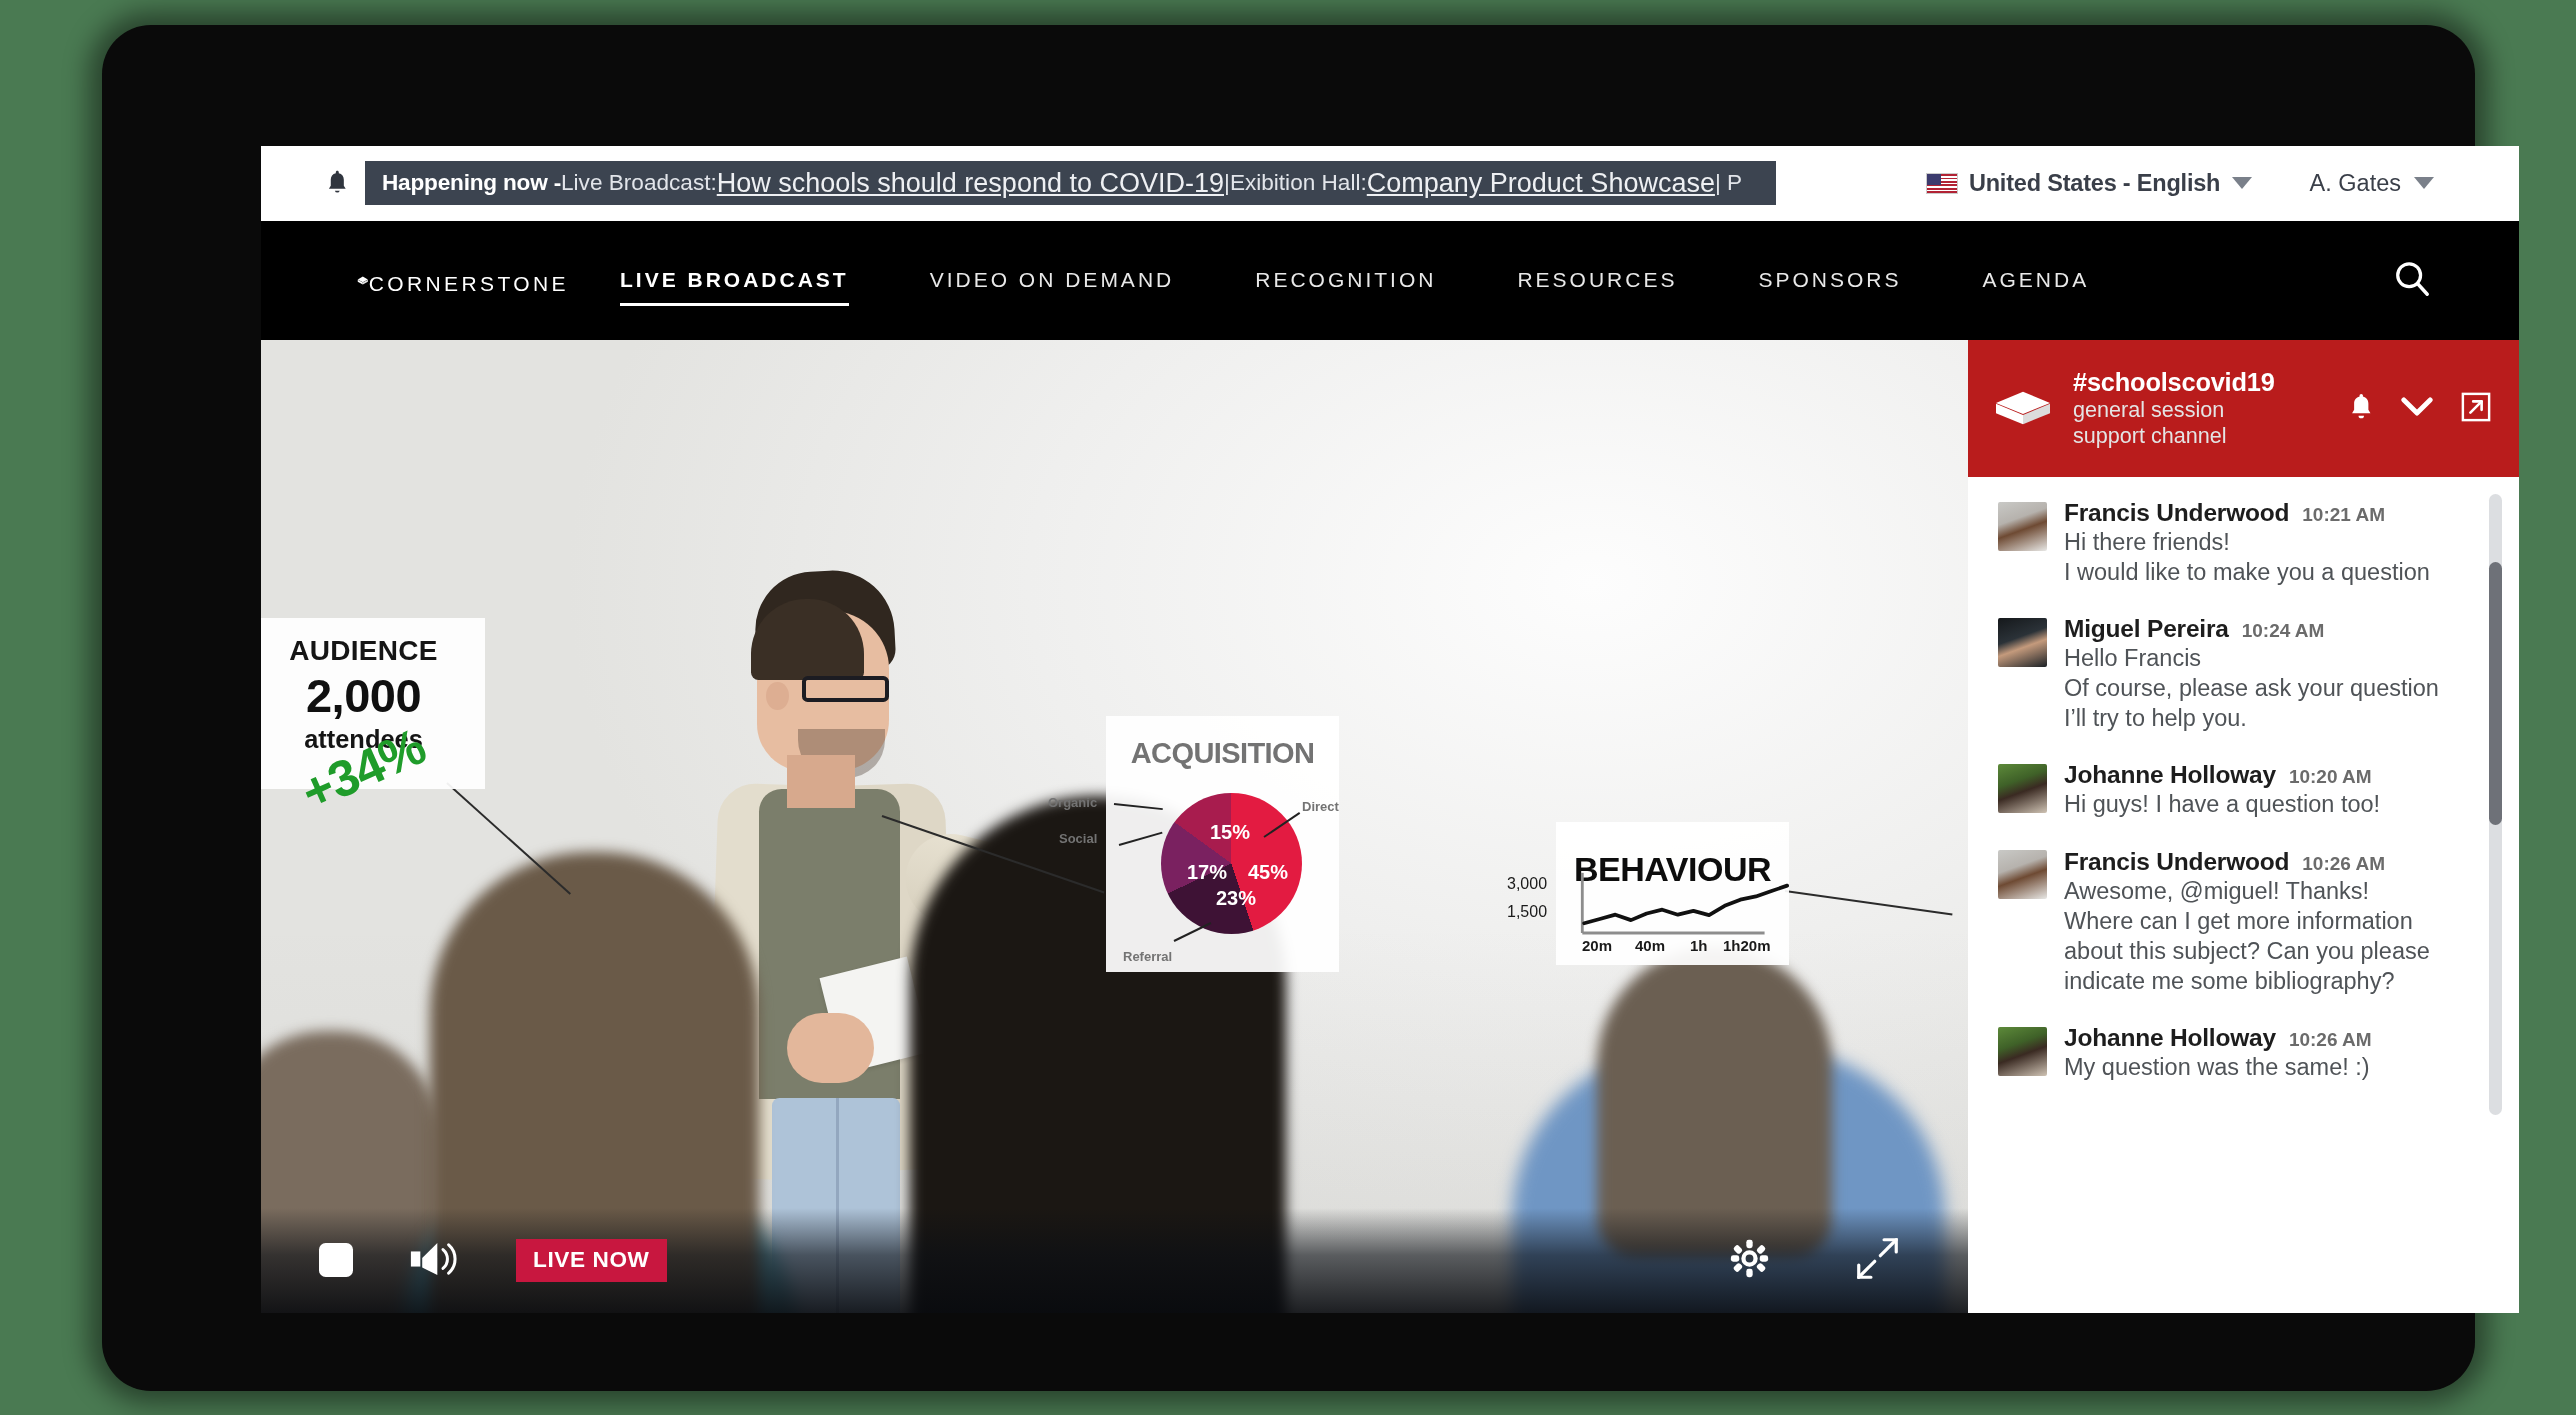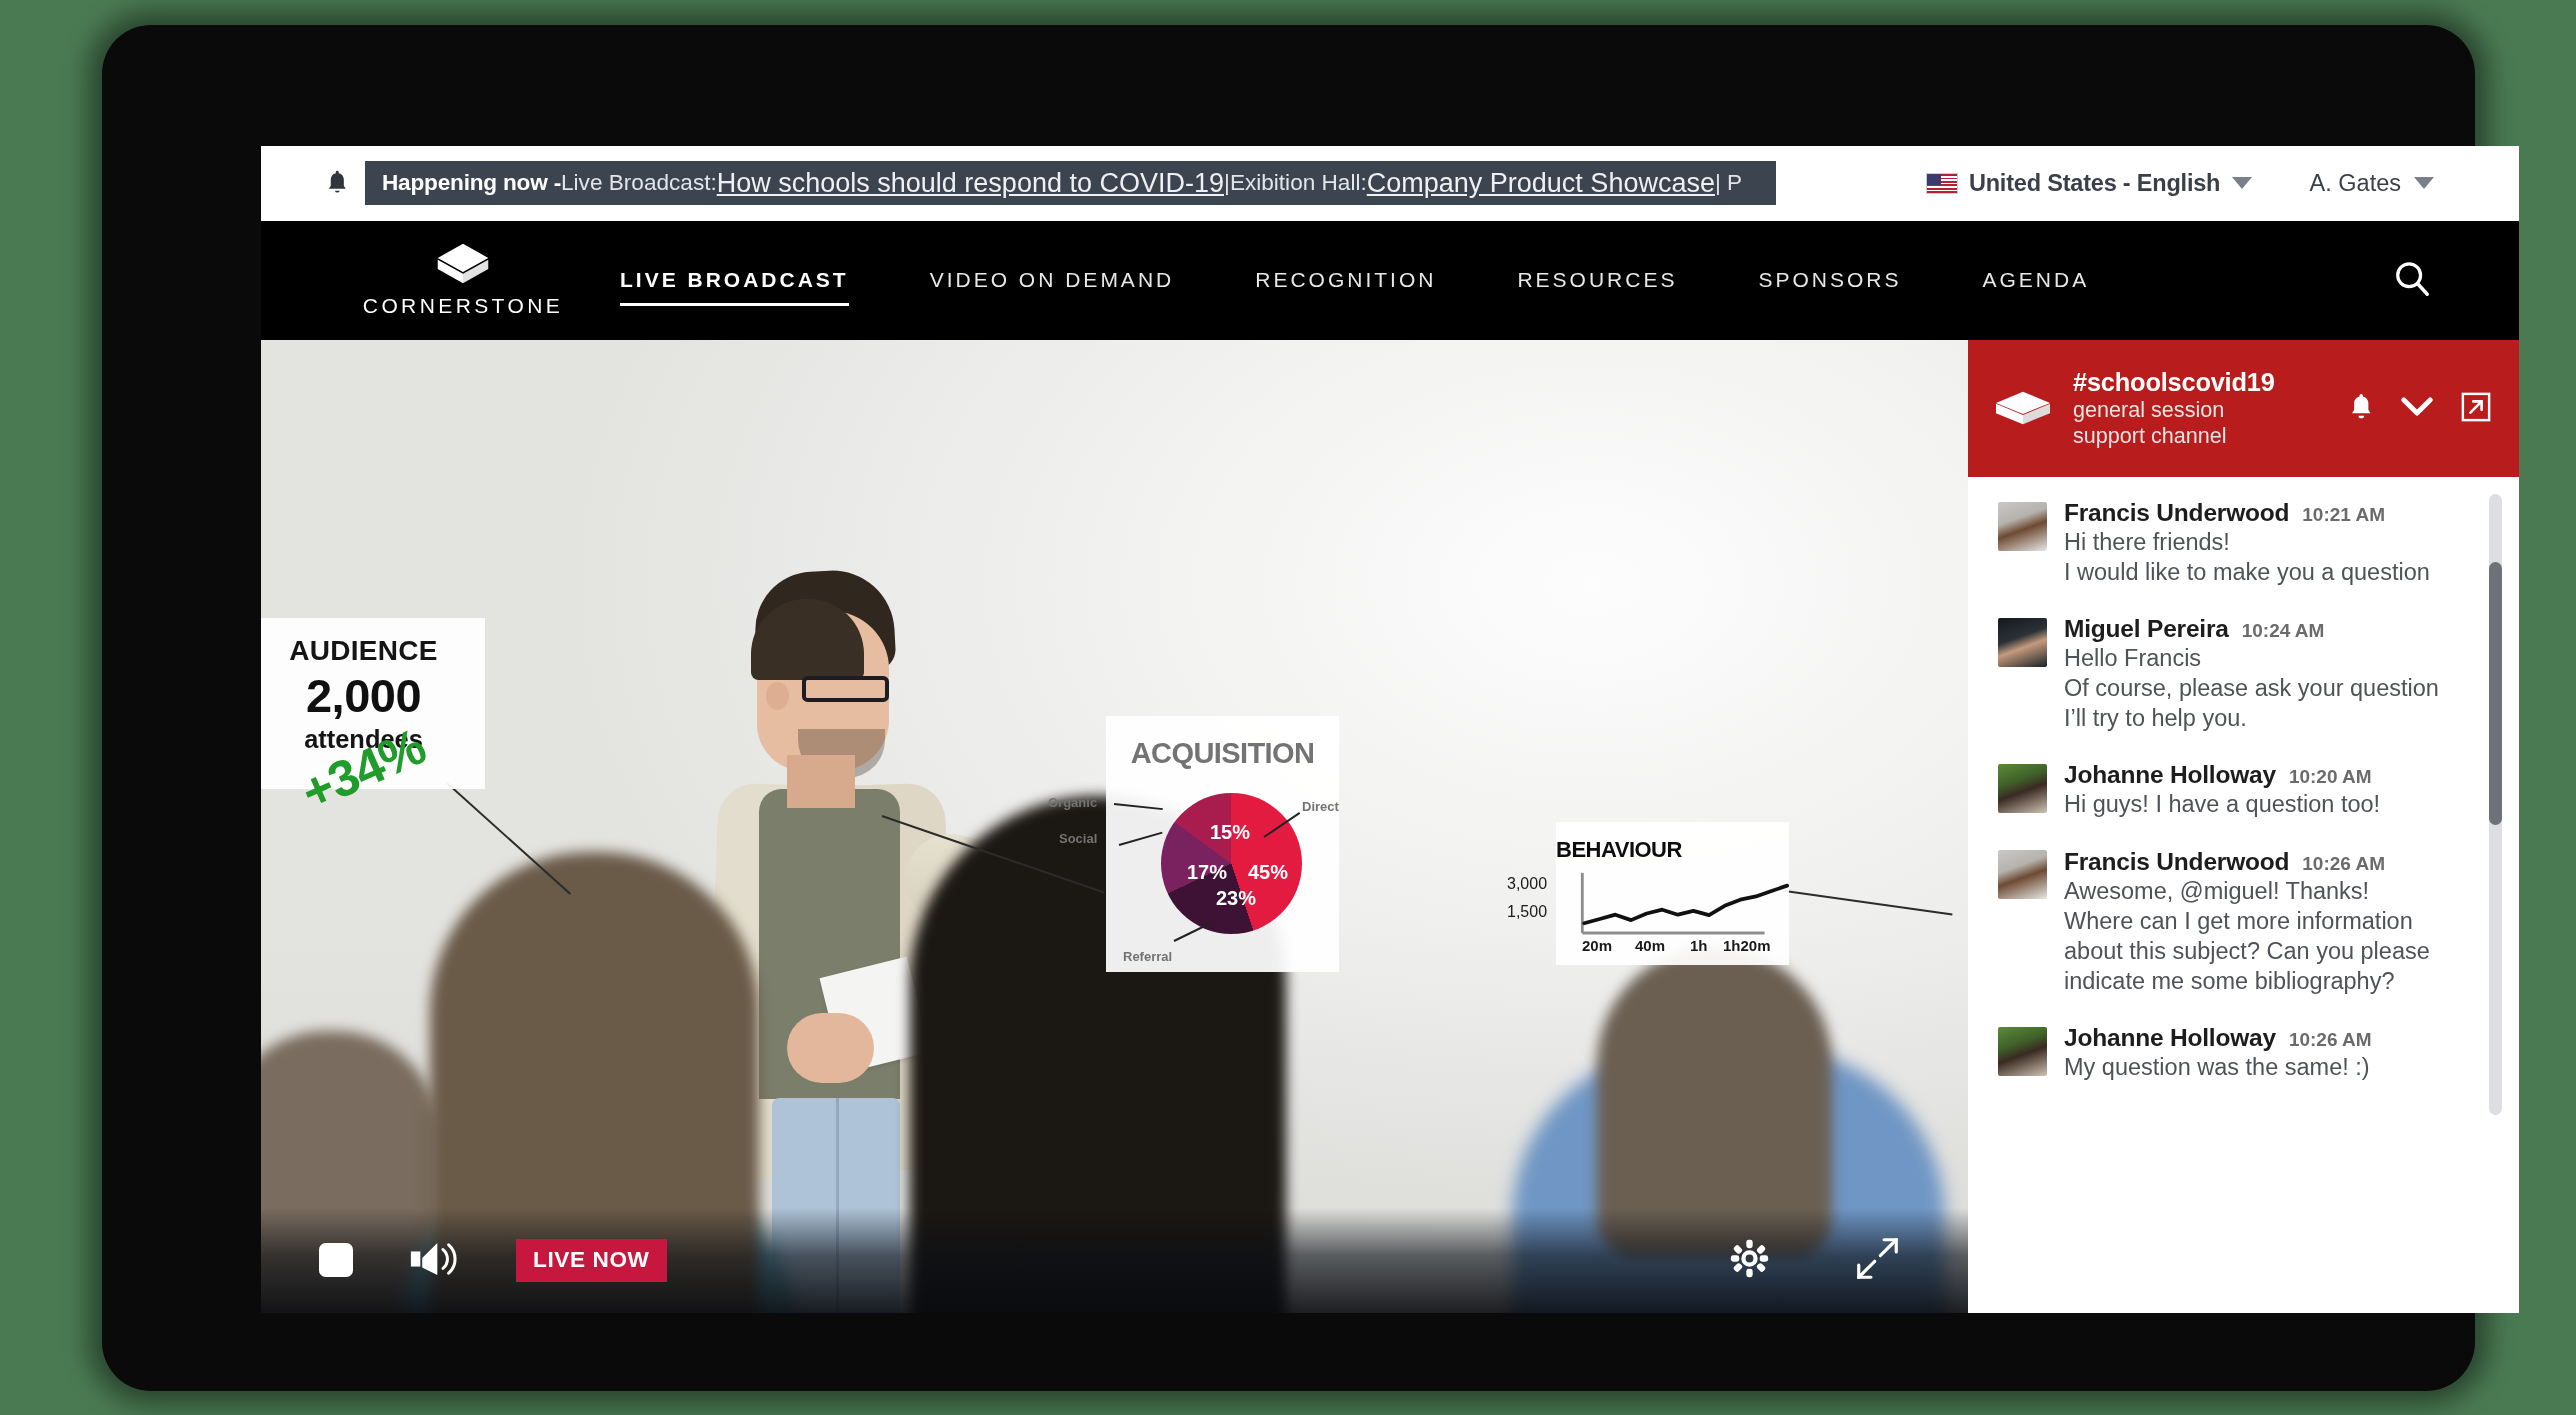--- a/index.html
+++ b/index.html
@@ -70,21 +70,21 @@
   .user-chip { display: flex; align-items: center; gap: 13px; cursor:pointer; }
   .user-text { font-size: 23.5px; color: #3a3f49; font-weight: 500; }
 
   
   .navbar {
     position: absolute; left: 0; top: 75px;
     width: 100%; height: 119px;
     background: #000000;
     display: flex; align-items: center;
   }
-  .brand { display:flex; flex-direction:column; align-items:center; margin-left: 96px; width: 212px; cursor:pointer;}
+  .brand { display:flex; flex-direction:row; align-items:center; margin-left: 96px; width: 212px; cursor:pointer;}
   .brand-mark { width: 58px; height: 43px; }
   .brand-name { color:#fff; font-size:21px; letter-spacing: 3.4px; margin-top: 8.5px; font-weight:400;}
   .navlinks { display:flex; align-items:center; gap: 0; margin-left: 51px; }
   .navlink {
     color: #e8e8e8; font-size: 21px; letter-spacing: 3px; font-weight: 500;
     padding: 0 0; margin-right: 81px; position: relative; cursor: pointer;
     white-space: nowrap;
   }
   .navlink.active { color:#ffffff; font-weight: 700; }
   .navlink.active::after {
@@ -180,21 +180,21 @@
   .pl-17 { left: 26px; top: 68px; }
   .pl-23 { left: 55px; top: 94px; }
   .anno { position:absolute; font-size:13px; font-weight:800; color:#737373; }
   .an-organic { left: -58px; top: 79px; }
   .an-social  { left: -47px; top: 115px; }
   .an-referral{ left: 17px; top: 233px; }
   .an-direct  { left: 196px; top: 83px; }
   .leader { position:absolute; background:#222; height:1.9px; transform-origin: left center; }
 
   .beh-card { left: 1295px; top: 482px; width: 233px; height: 143px; }
-  .beh-title { font-size:22px; font-weight:800; color:#0d0d0d; margin-top:15px; letter-spacing:-0.5px;}
+  .beh-title { text-align:center; font-size:34px; font-weight:800; color:#0d0d0d; margin-top:28px; letter-spacing:-0.5px;}
   .beh-ylab { position:absolute; font-size:16px; color:#1a1a1a; font-weight:500; }
   .beh-xlab { position:absolute; font-size:15px; color:#1a1a1a; font-weight:600; }
 
   .connector { position:absolute; background:#2b2b2b; height:1.9px; transform-origin:left center; }
 
   
   .player-bar {
     position:absolute; left:0; bottom:0; width:100%; height:105px;
     background: linear-gradient(180deg, rgba(10,14,20,0) 0%, rgba(10,14,20,0.62) 45%, rgba(8,10,14,0.9) 100%);
     display:flex; align-items:center;

